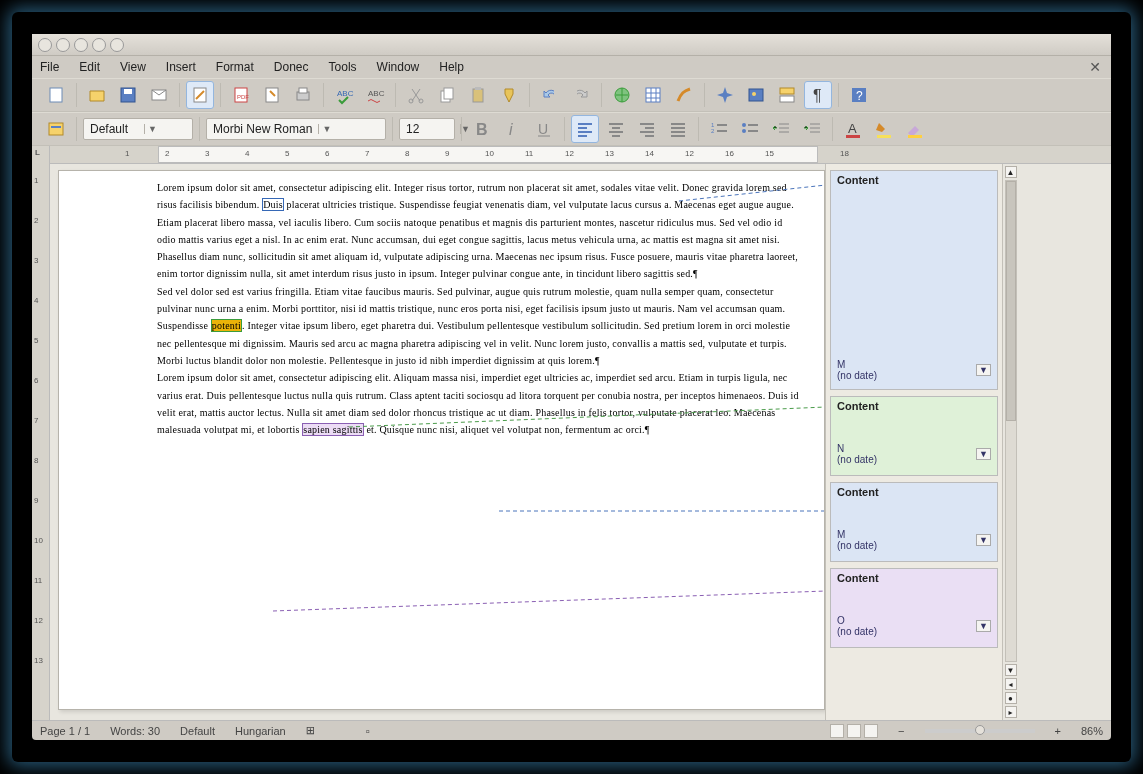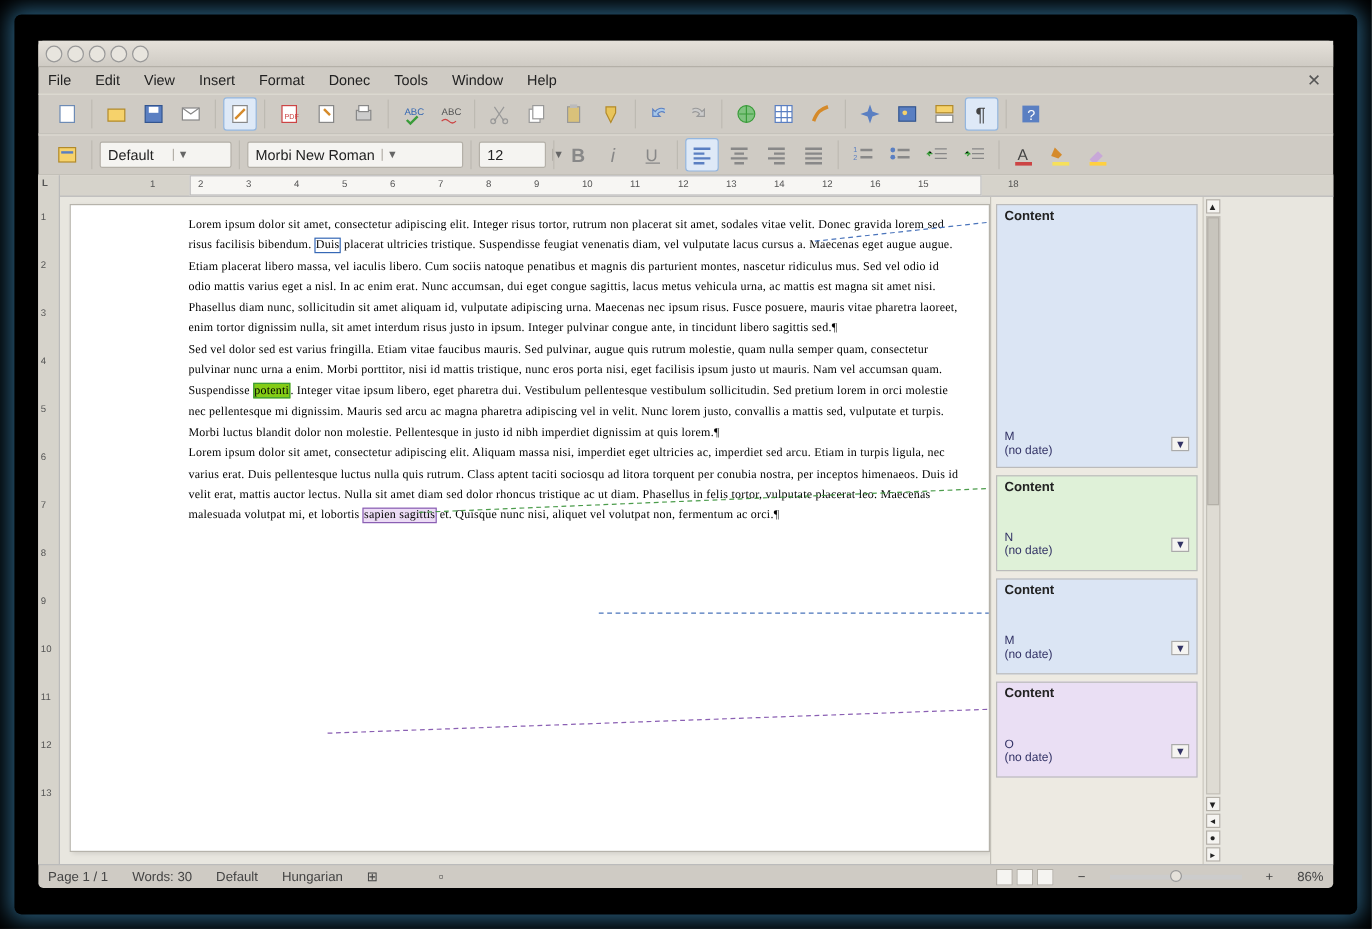--- a/index.html
+++ b/index.html
@@ -28,21 +28,21 @@
   .ruler-v .tick { position: absolute; left: 2px; }
   .ruler-h { height: 18px; background: #d6d3cb; border-bottom: 1px solid #bbb; position: relative; font-size: 8px; color: #555; }
   .ruler-h .tick { position: absolute; top: 3px; }
   .ruler-h .whitearea { position:absolute; left:108px; width:660px; height:100%; background:#f7f6f3; border:1px solid #bbb; }
   .docview { flex: 1; display: flex; flex-direction: column; min-width: 0; position: relative; }
   .doc-scroll { flex: 1; display: flex; overflow: hidden; position: relative; }
   .page { background: #fff; margin: 6px 0 6px 8px; border: 1px solid #b6b3ab; width: 767px; height: 540px; box-shadow: 2px 2px 4px rgba(0,0,0,0.12); position: relative; overflow: hidden; }
   .page-inner { position: absolute; left: 98px; top: 8px; width: 644px; font-family: "Times New Roman", Georgia, serif; font-size: 10px; line-height: 17.3px; color: #000; letter-spacing: 0.2px; }
   .page-inner p { margin: 0; }
   .hl-blue { border: 1px solid #3668b6; }
-  .hl-green { border: 1px solid #3b9c3b; background: #84cc16; }
+  .hl-green { border: 1px solid #3b9c3b; background: #eab308; }
   .hl-purple { border: 1px solid #8a5fb3; background: #ecdcf5; }
   .commentpane { width: 177px; background: #edeae2; border-left: 1px solid #c3c0b8; position: relative; }
   .comment { position: absolute; left: 4px; right: 4px; border: 1px solid #bbb; font-size: 11px; }
   .comment .chdr { padding: 3px 6px; font-weight: bold; display:flex; justify-content:space-between; }
   .comment .cbody { padding: 2px 6px 14px 6px; font-size: 10.5px; color: #224; }
   .comment .cdate { font-size: 10px; color: #336; padding: 0 6px 4px 6px; display:flex; justify-content:space-between; align-items:center; }
   .comment.blue { background: #dbe5f4; }
   .comment.green { background: #dff1d8; }
   .comment.purple { background: #eadff4; }
   .comment .cdarr { font-size:9px; border:1px solid #aaa; padding:0 2px; background:#f5f4f1; }

